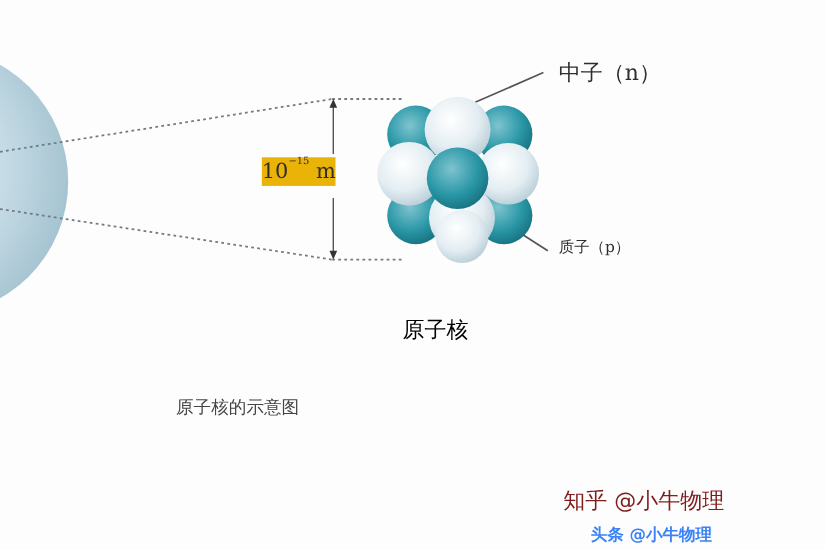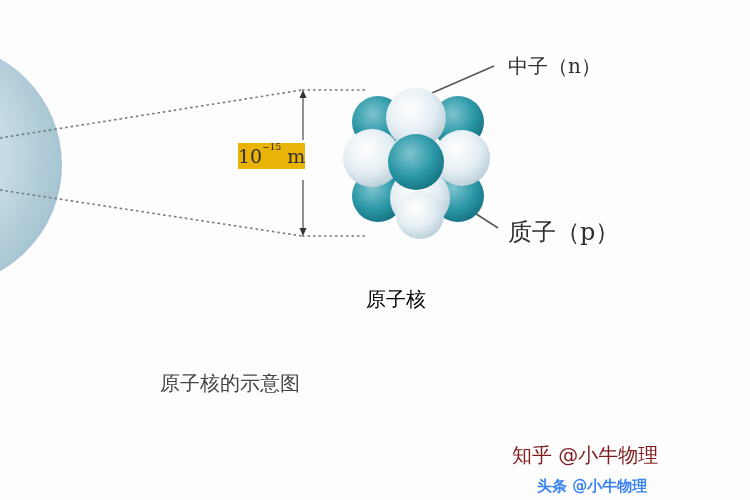--- a/index.html
+++ b/index.html
@@ -5,25 +5,25 @@
     html, body { margin: 0; padding: 0; }
     body {
       width: 750px; height: 500px; overflow: hidden;
       background: #fdfdfd; position: relative;
       font-family: "DejaVu Serif", "Liberation Serif", serif;
       color: #333;
     }
     svg.diagram { position: absolute; left: 0; top: 0; }
     .label { position: absolute; white-space: nowrap; color: #2e2e2e; text-align: right; }
     .lbl-neutron { left: 508px; top: 53px; font-size: 20px; }
-    .lbl-proton { left: 508px; top: 216px; font-size: 24px; }
+    .lbl-proton { left: 508px; top: 216px; font-size: 14px; }
     .lbl-scale { left: 238px; top: 143px; font-size: 19px; background: #eab308; padding: 2px 0; }
     .lbl-scale sup { font-size: 9px; position: relative; top: -3px; vertical-align: top; }
     .lbl-nucleus { left: 366px; top: 286px; font-size: 20px; color: #000000; }
-    .lbl-caption { left: 160px; top: 370px; font-size: 20px; color: #444; }
+    .lbl-caption { left: 160px; top: 360px; font-size: 16px; color: #444; }
     .wm-zhihu { left: 512px; top: 442px; font-size: 20px; color: #7f1d1d; font-family: "DejaVu Sans", sans-serif; }
     .wm-toutiao { left: 537px; top: 477px; font-size: 15px; color: #3b82f6; font-family: "DejaVu Sans", sans-serif; font-weight: bold;
       text-shadow: 0 0 3px #fff, 0 0 3px #fff; }
   </style>
 </head>
 <body>
 
 <svg class="diagram" width="750" height="500" viewBox="0 0 750 500">
   <defs>
     <radialGradient id="atomGrad" cx="0.35" cy="0.45" r="0.7">

